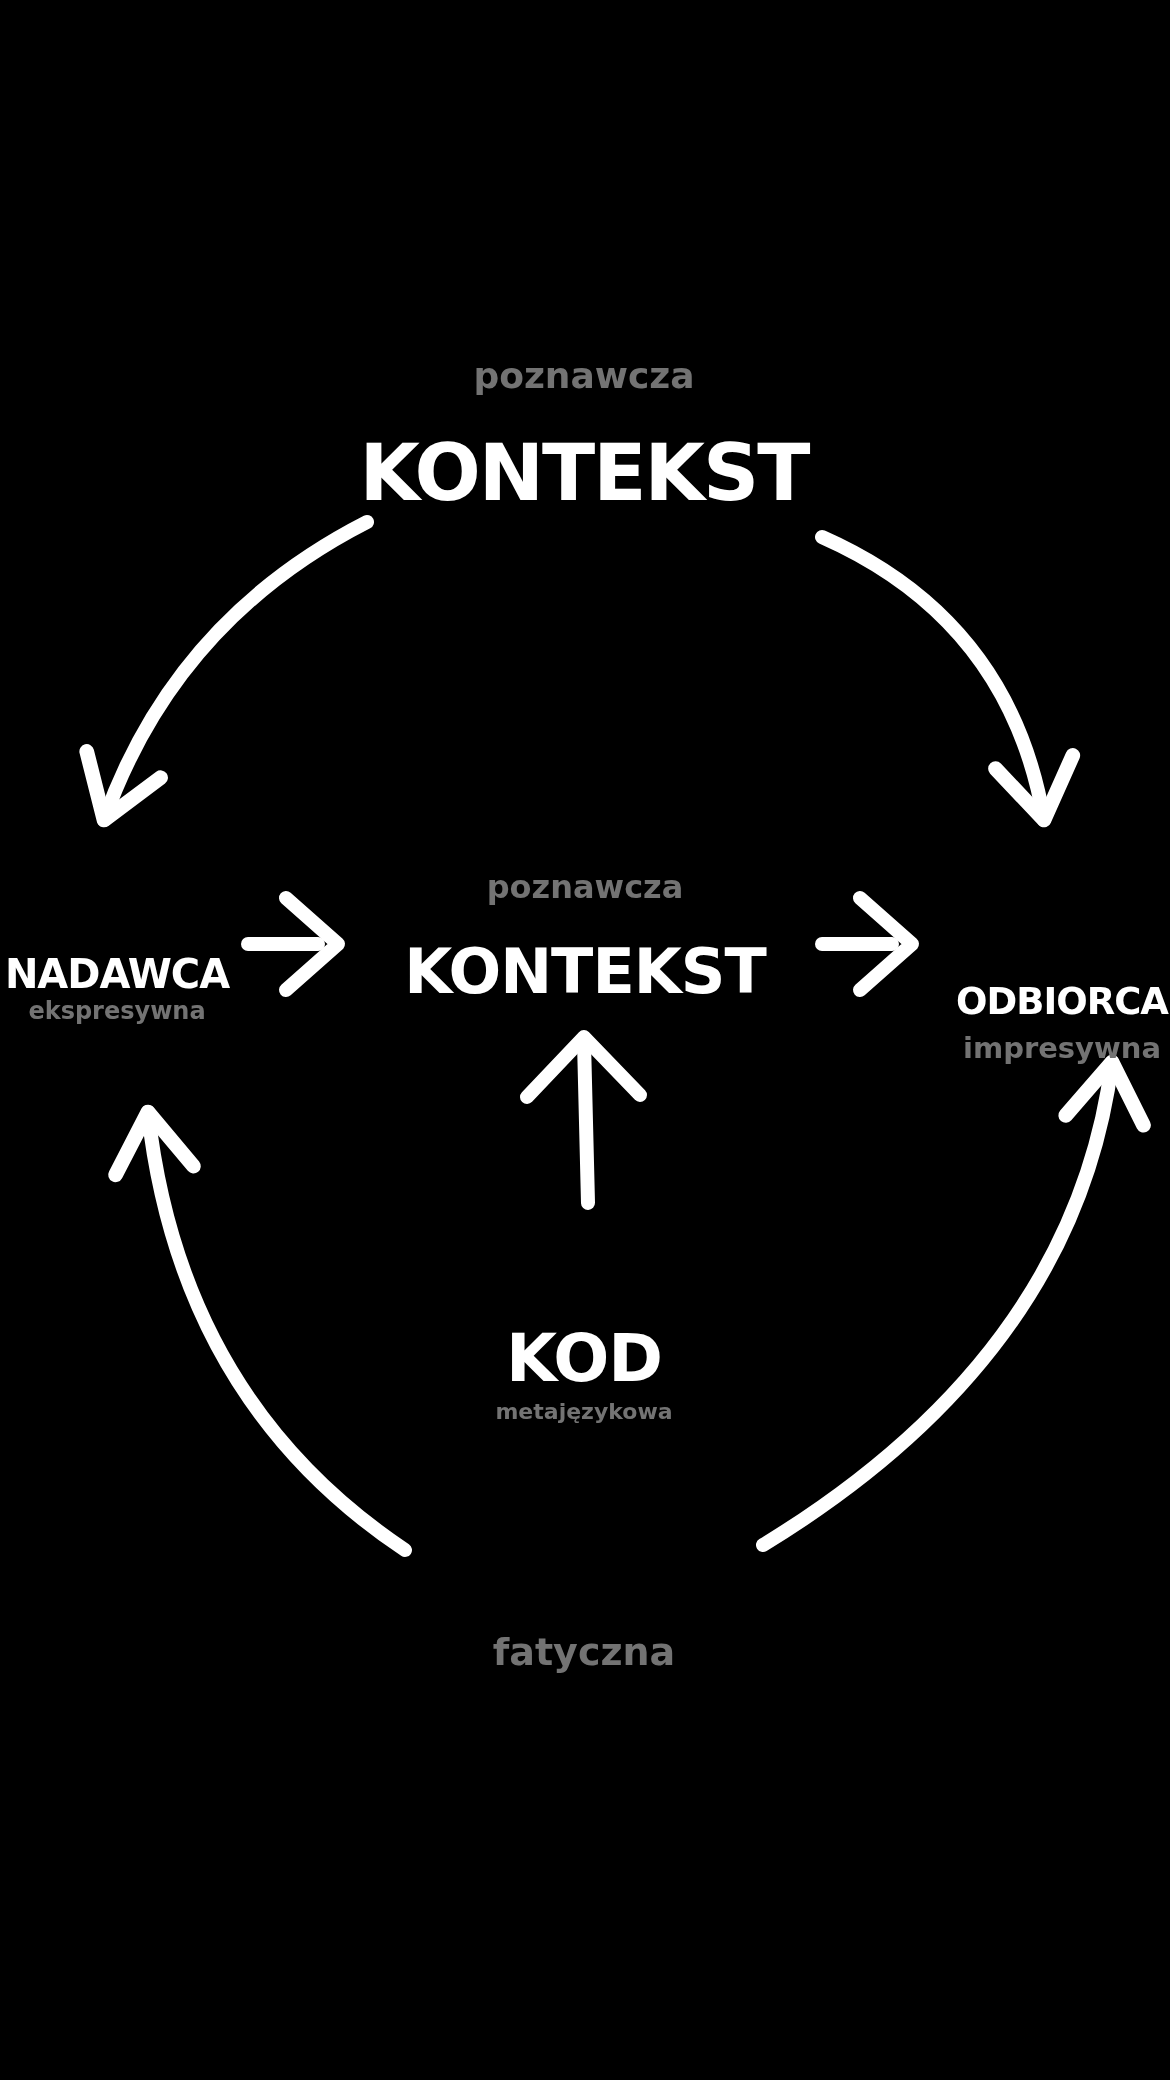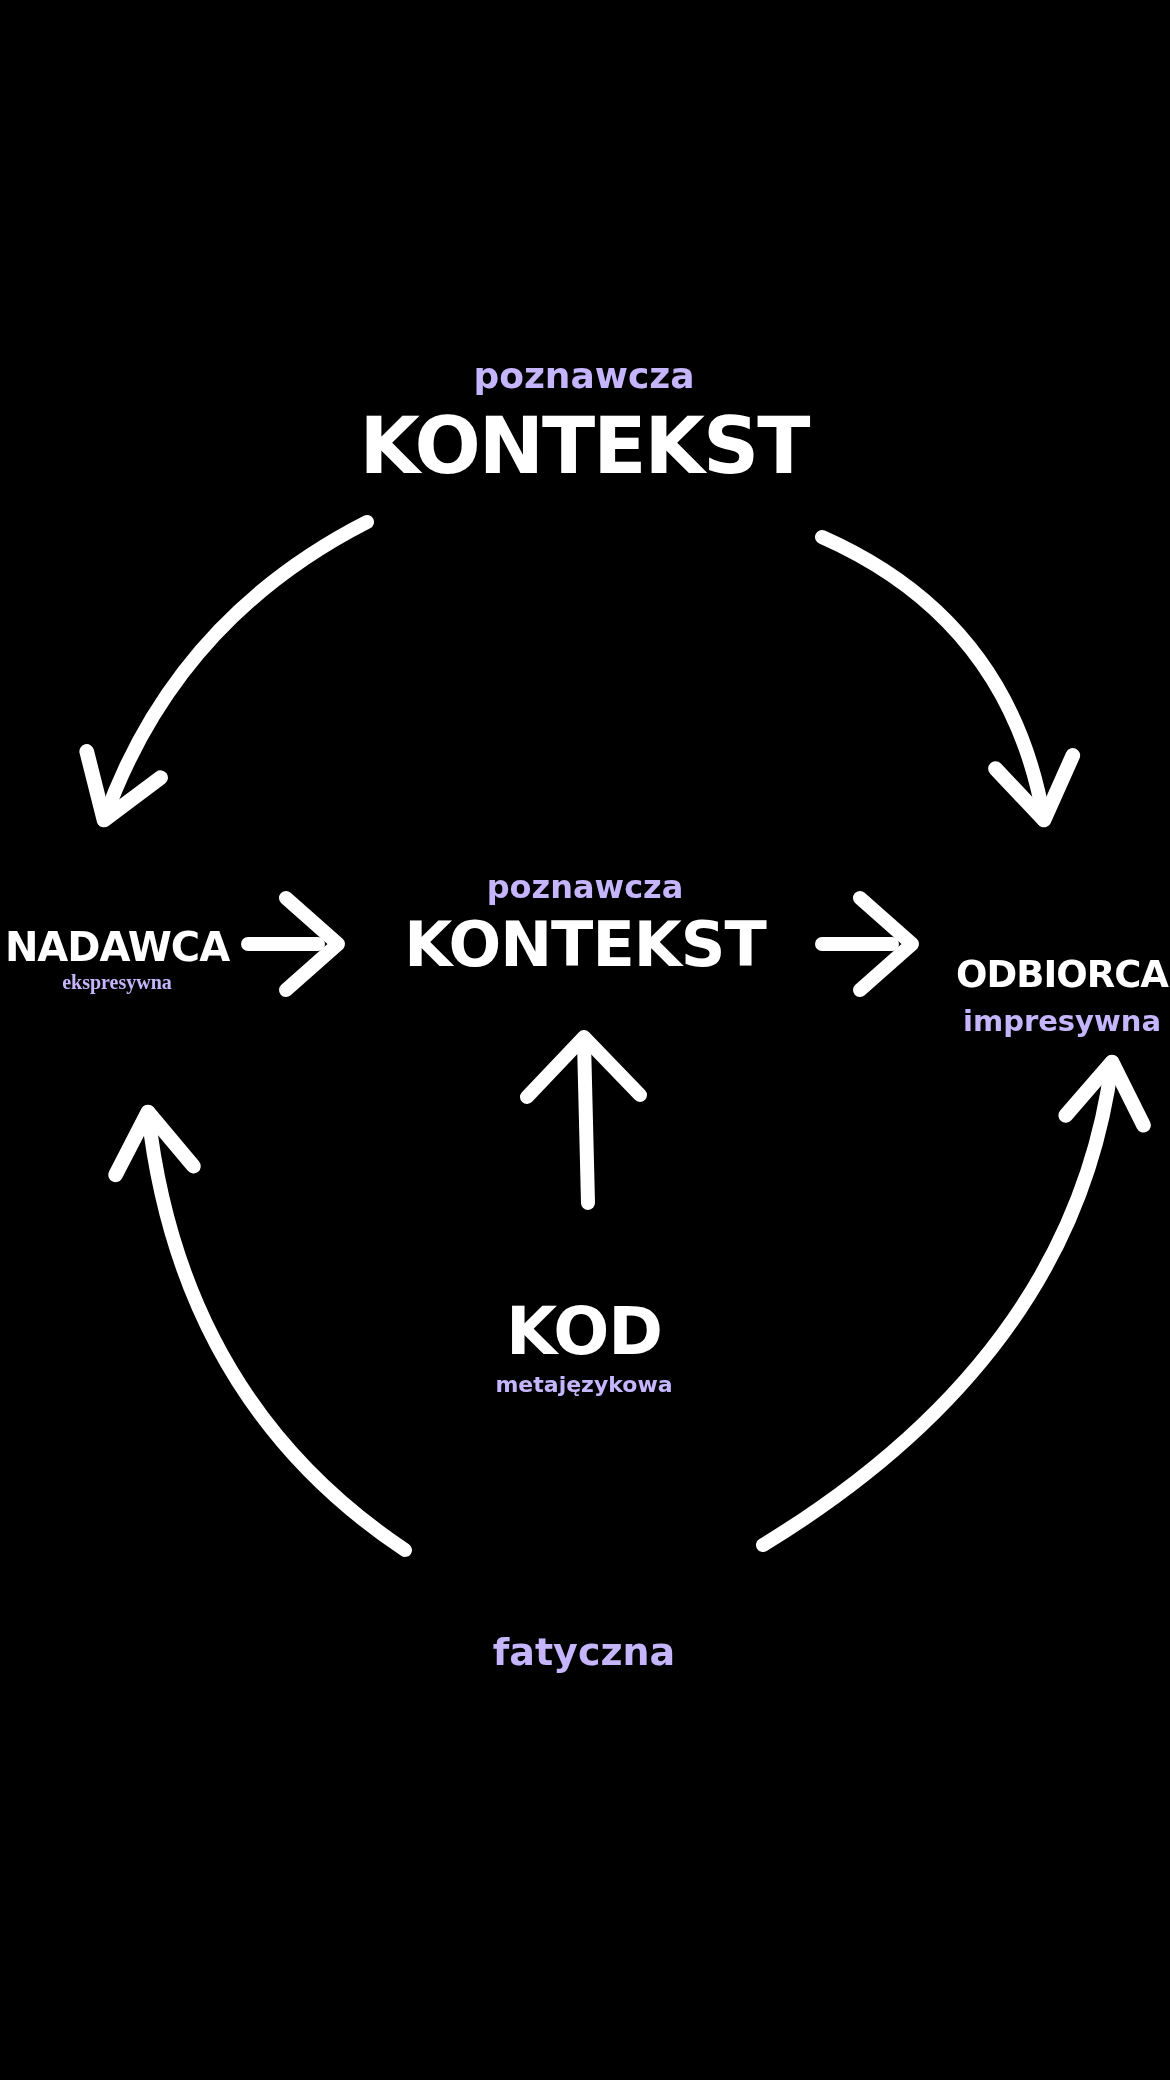--- a/index.html
+++ b/index.html
@@ -25,37 +25,38 @@
   .node {
     position: absolute;
     display: flex;
     flex-direction: column;
     align-items: center;
     transform: translateX(-50%);
     text-align: center;
     white-space: nowrap;
   }
   .func {
-    color: #c4b5fd;
+    color: #737373;
     font-weight: bold;
     line-height: 1.1;
   }
   .title {
     color: #ffffff;
     font-weight: bold;
     line-height: 1.1;
+    margin-top: 27px;
   }
   
   #node-kontekst { left: 584px; top: 356px; gap: 8px; }
   #node-kontekst .func  { font-size: 36px; }
   #node-kontekst .title { font-size: 78px; letter-spacing: -2px; }
 
   #node-nadawca { left: 117px; top: 925px; gap: 2px; }
   #node-nadawca .title { font-size: 40px; letter-spacing: -1px; }
-  #node-nadawca .func  { font-size: 20px; font-family: Liberation Serif, serif; }
+  #node-nadawca .func  { font-size: 24px; }
 
   #node-komunikat { left: 585px; top: 870px; gap: 6px; }
   #node-komunikat .func  { font-size: 32px; }
   #node-komunikat .title { font-size: 62px; letter-spacing: -1px; }
 
   #node-odbiorca { left: 1062px; top: 955px; gap: 10px; justify-content: flex-end; }
   #node-odbiorca .title { font-size: 37px; letter-spacing: -1px; }
   #node-odbiorca .func  { font-size: 29px; }
 
   #node-kod { left: 584px; top: 1296px; gap: 4px; }

